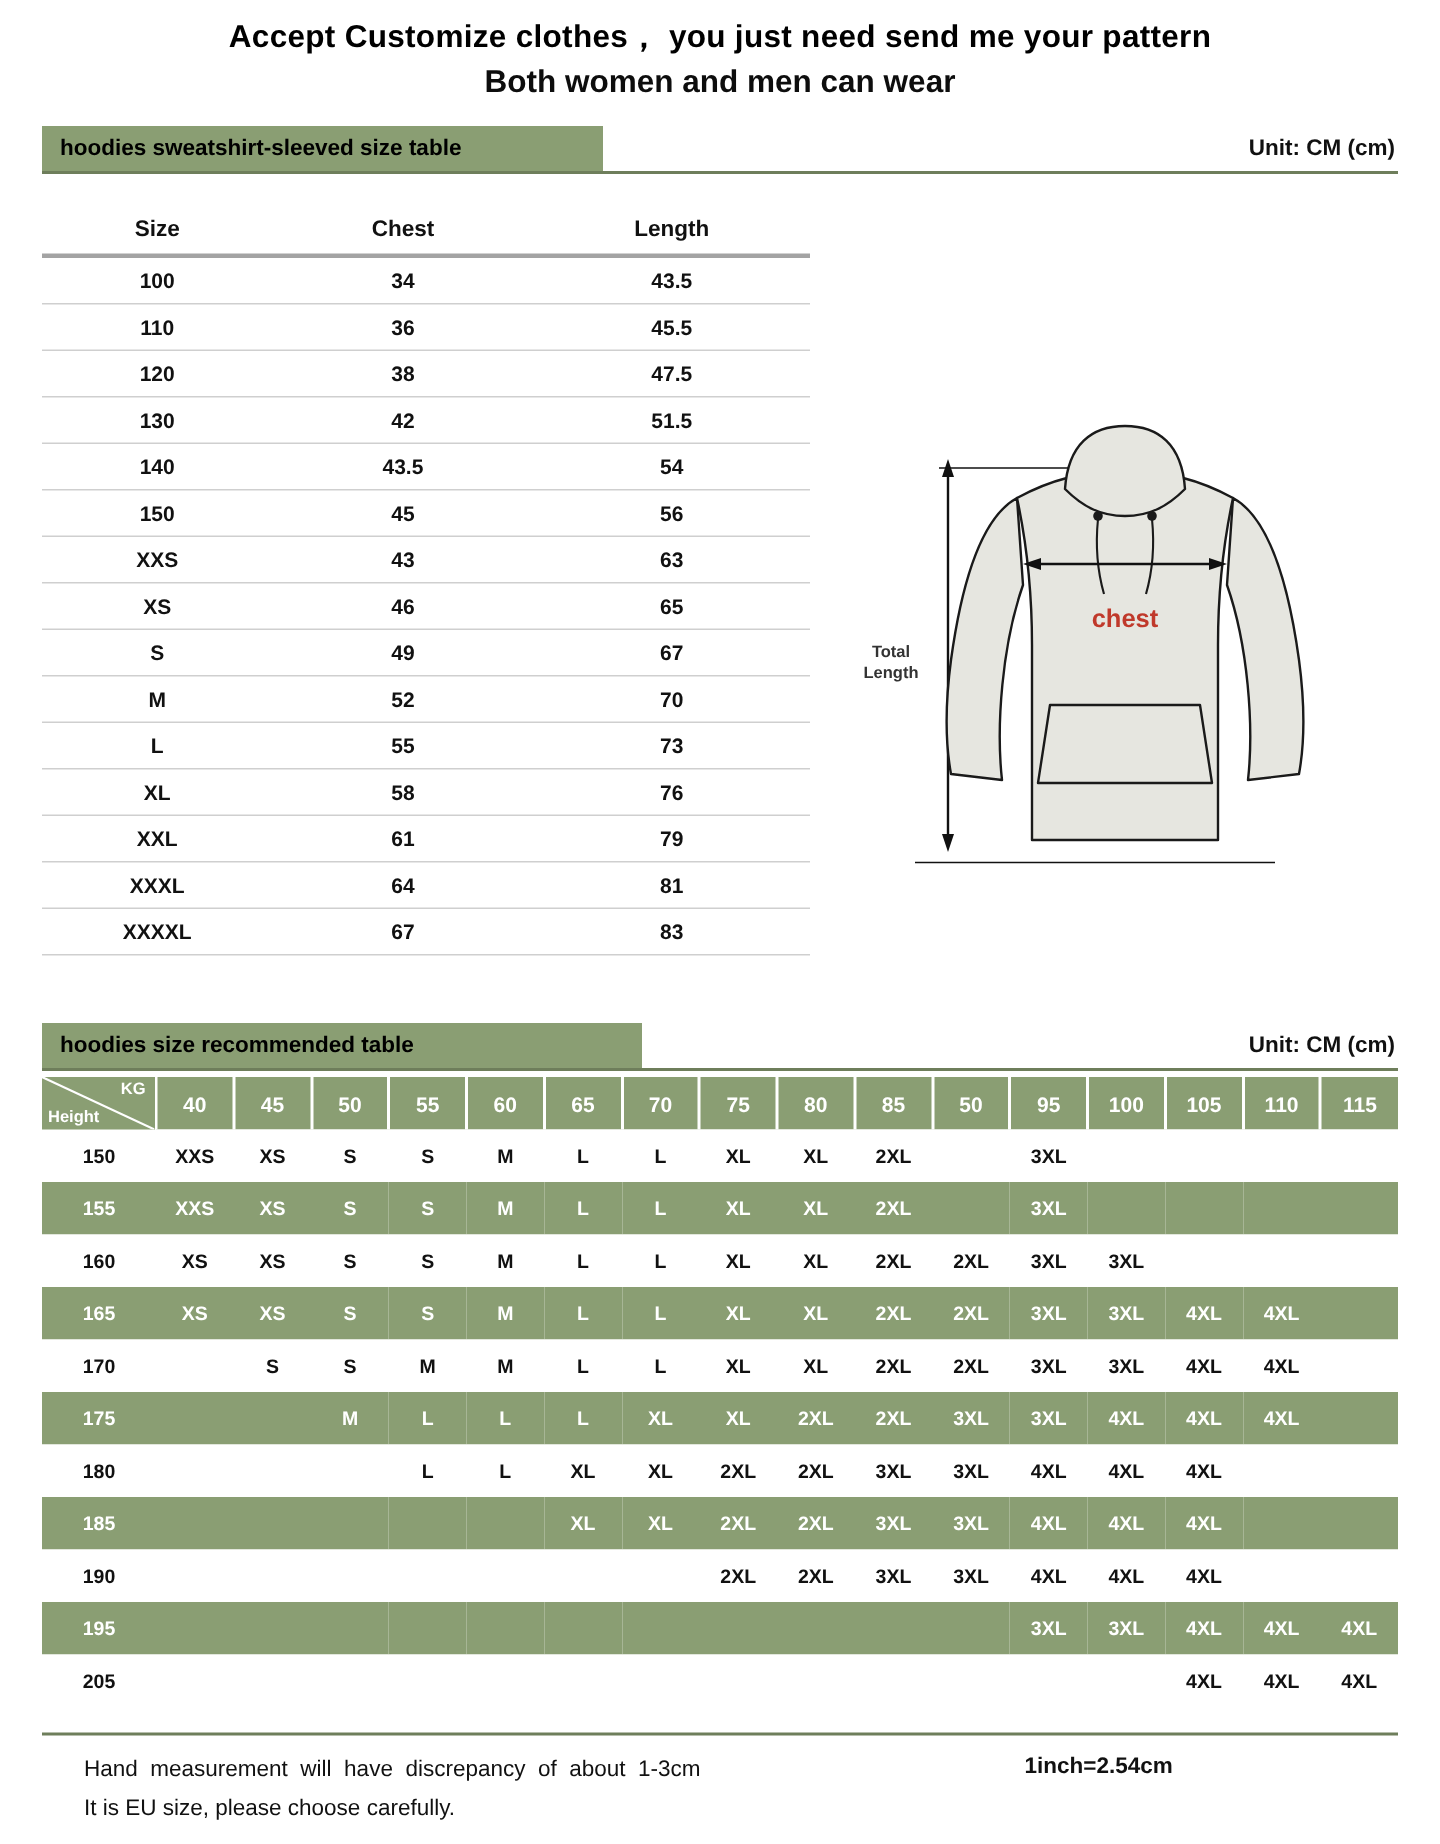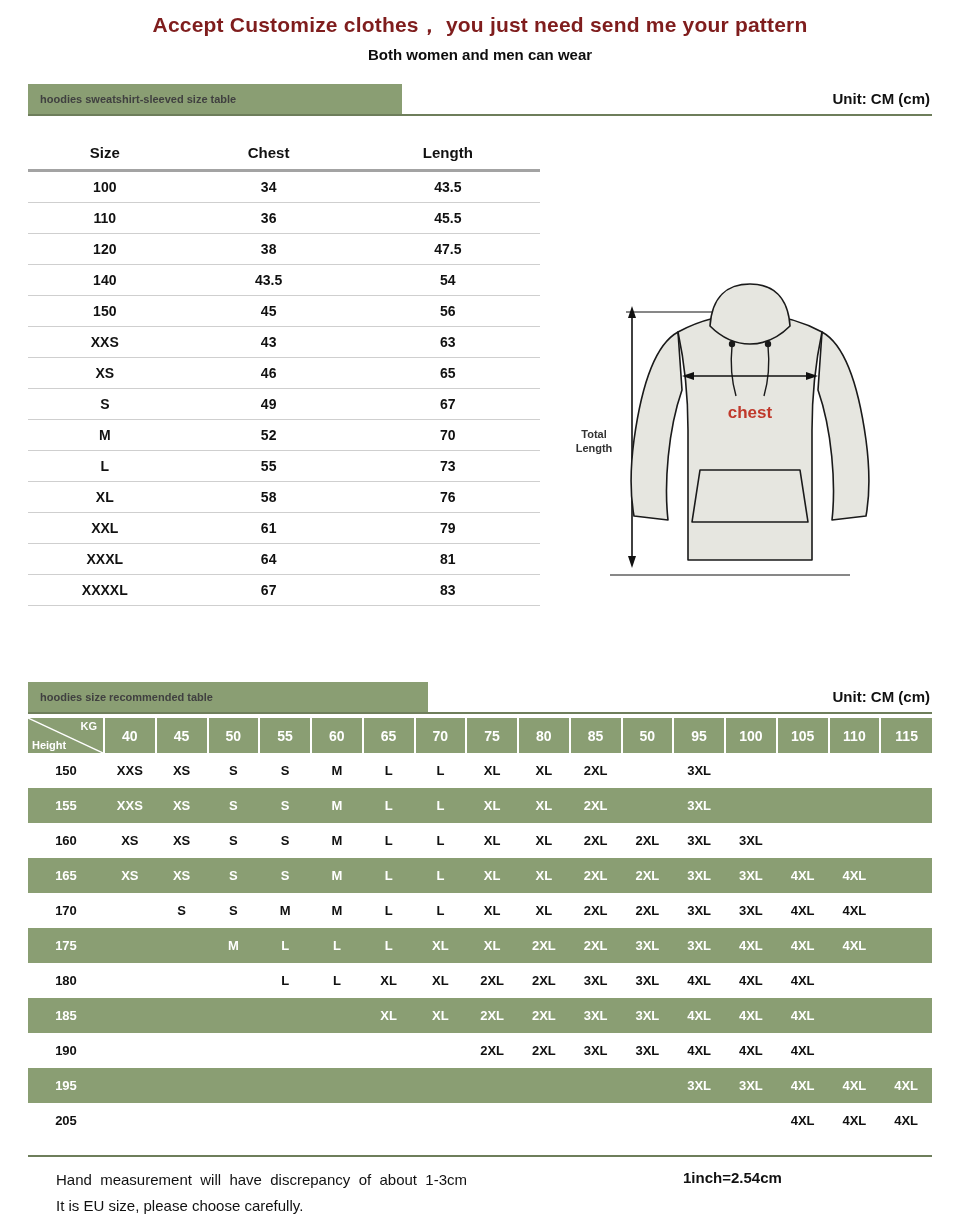--- a/index.html
+++ b/index.html
@@ -20,44 +20,44 @@
 
   
   .header {
     padding-top: 10px;
     text-align: center;
   }
   .header-line1 {
     font-size: 21px;
     font-weight: bold;
     letter-spacing: .2px;
-    color: #7f1d1d;
+    color: #000000;
     line-height: 30px;
   }
   .header-line2 {
-    font-size: 15px;
+    font-size: 21px;
     font-weight: bold;
     color: #0d0d0d;
     line-height: 30px;
   }
 
   
   .section-bar-row {
     position: relative;
     height: 30px;
     margin-top: 14px;
   }
   .bar-green {
     position: absolute;
     left: 28px;
     top: 0;
     height: 30px;
     background: #8a9e73;
-    color: #404040;
-    font-size: 11px;
+    color: #000000;
+    font-size: 15px;
     font-weight: bold;
     line-height: 30px;
     padding-left: 12px;
     padding-right: 14px;
     white-space: nowrap;
   }
   .bar-green.wide { width: 374px; }
   .bar-green.wide2 { width: 400px; }
   .bar-underline {
     position: absolute;
@@ -228,20 +228,25 @@
           </tr>
           <tr>
             <td>110</td>
             <td>36</td>
             <td>45.5</td>
           </tr>
           <tr>
             <td>120</td>
             <td>38</td>
             <td>47.5</td>
+          </tr>
+          <tr>
+            <td>130</td>
+            <td>42</td>
+            <td>51.5</td>
           </tr>
           <tr>
             <td>140</td>
             <td>43.5</td>
             <td>54</td>
           </tr>
           <tr>
             <td>150</td>
             <td>45</td>
             <td>56</td>

